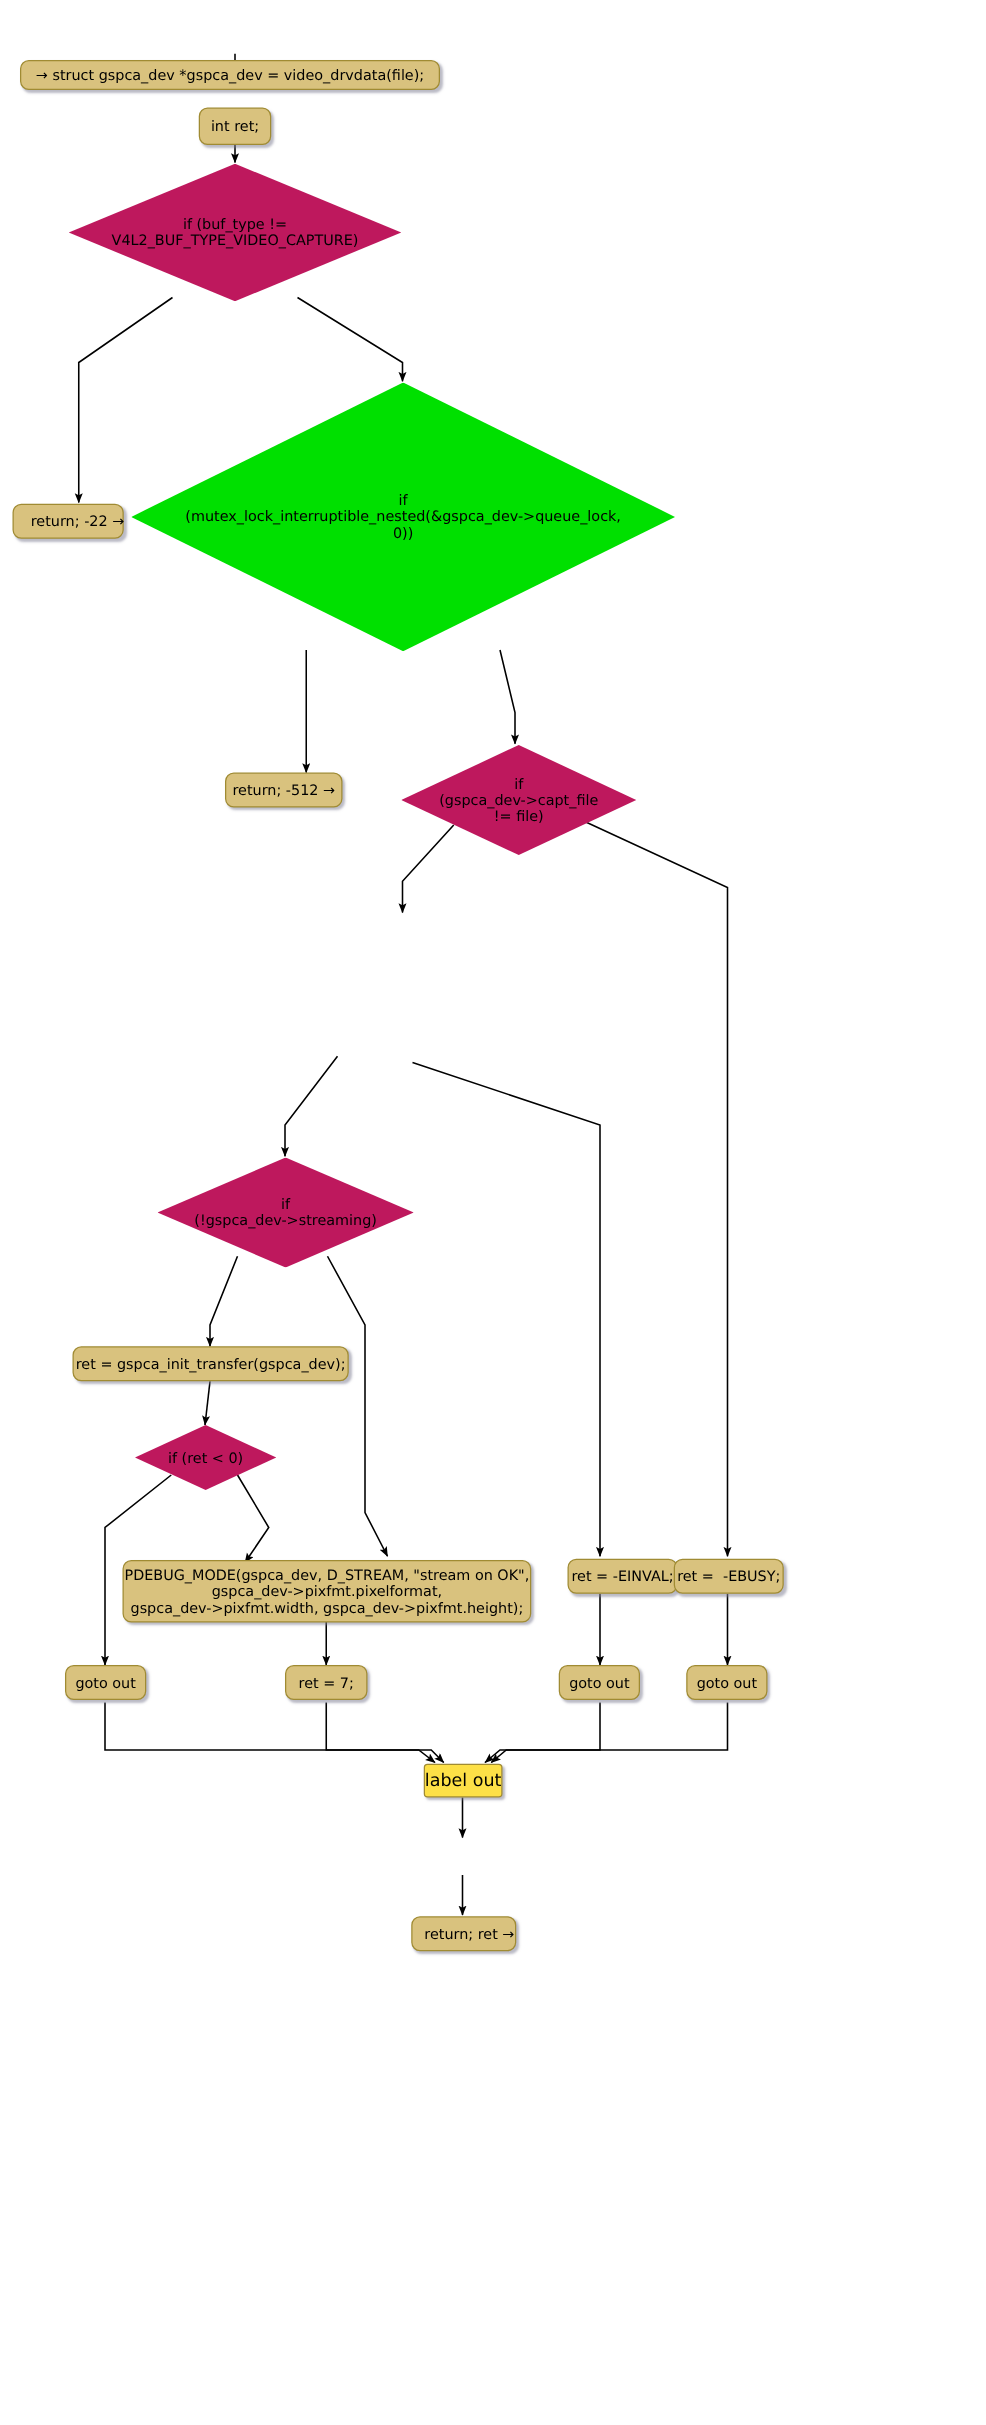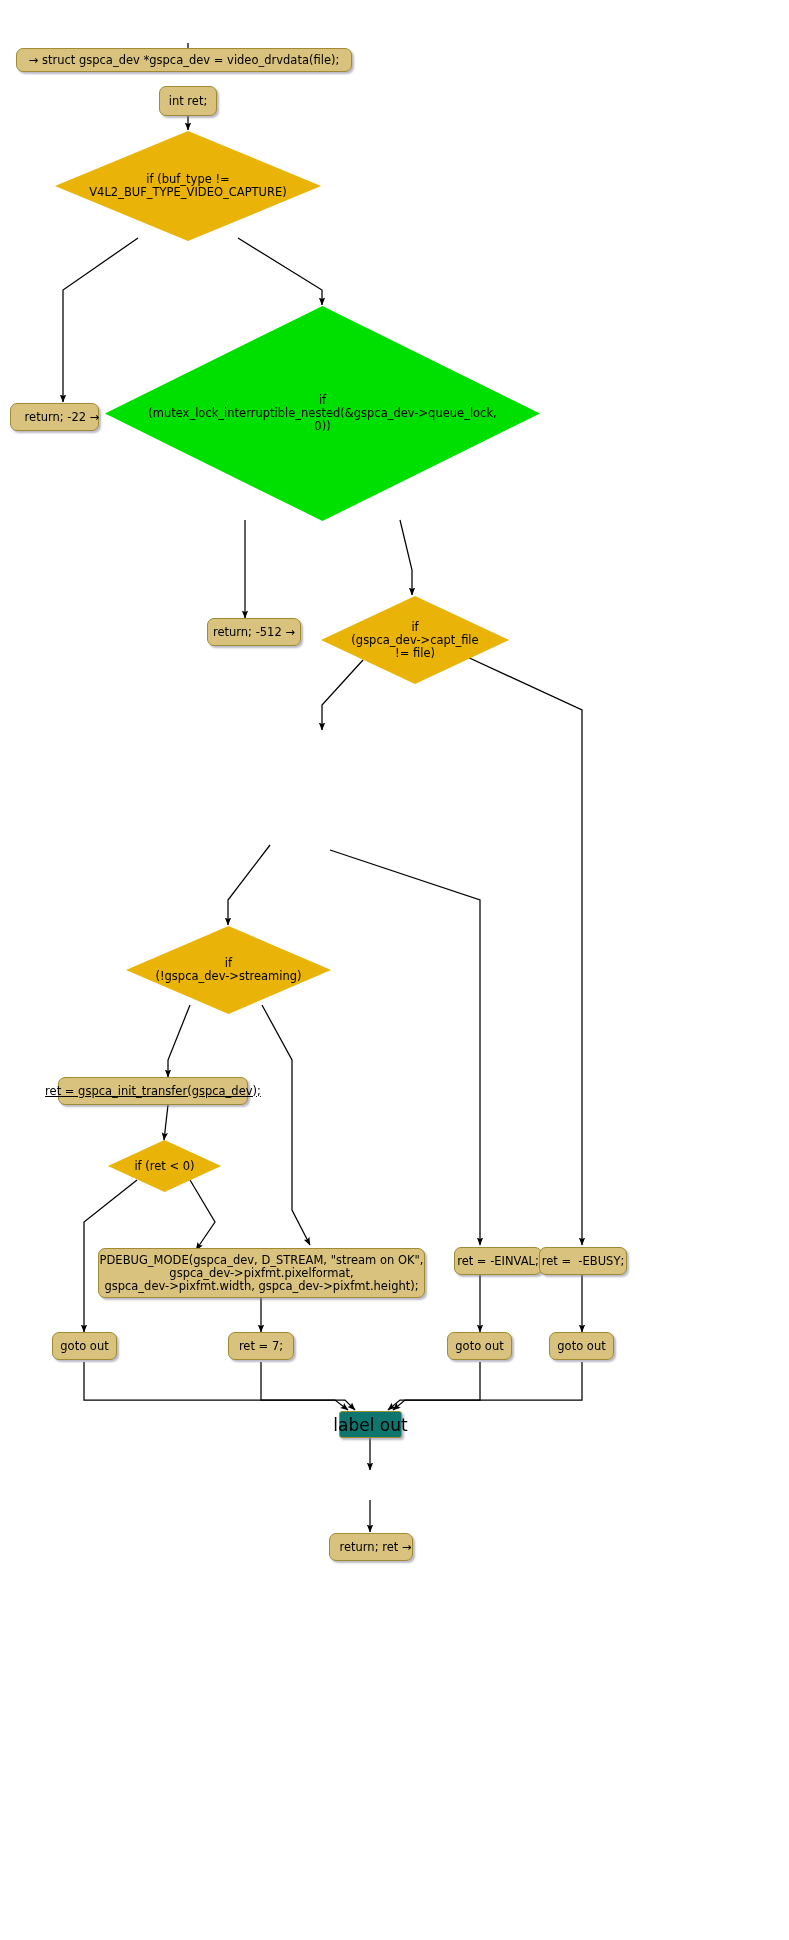--- a/index.html
+++ b/index.html
@@ -17,34 +17,34 @@
     border-radius:7px;
     box-shadow:2px 2px 2px rgba(130,130,150,0.55);
     padding:3px 7px;
     font-size:11.5px;
     line-height:13px;
     white-space:pre;
   }
 
   
   .diamond{
-    background:#eab308;
+    background:#be185d;
     clip-path:polygon(50% 0,100% 50%,50% 100%,0 50%);
     filter:drop-shadow(2px 2px 1.5px rgba(130,130,150,0.6));
     font-size:11.5px;
     line-height:13px;
     white-space:pre;
   }
   .diamond.green{background:#00E000;}
   .diamond .dtext{position:relative;z-index:2;}
 
   .label-out{
-    background:#0f766e;border:1px solid #A08B33;border-radius:3px;
+    background:#fde047;border:1px solid #A08B33;border-radius:3px;
     box-shadow:2px 2px 2px rgba(130,130,150,0.55);
-    font-size:17px;padding:3px 8px;white-space:pre;text-align:center;
+    font-size:14px;padding:3px 8px;white-space:pre;text-align:center;
   }
 </style>
 </head>
 <body>
 
 <div id="canvas">
 
   <svg id="edges" viewBox="0 0 789 1940">
     <defs>
       <marker id="arrow" markerWidth="10" markerHeight="10" refX="7.5" refY="3.2" orient="auto" markerUnits="userSpaceOnUse">
@@ -119,37 +119,37 @@
   <div class="node box" style="left:10px;top:403px;width:89px;height:28px;padding-left:22px;">
     <span>return; -22 →</span>
   </div>
 
   <div class="node diamond green" style="left:105px;top:306px;width:435px;height:215px;">
     <span class="dtext">if
 (mutex_lock_interruptible_nested(&amp;gspca_dev-&gt;queue_lock,
 0))</span>
   </div>
 
-  <div class="node box" style="left:207px;top:618px;width:94px;height:28px;">
+  <div class="node box" style="left:180px;top:618px;width:94px;height:28px;">
     <span>return; -512 →</span>
   </div>
 
   <div class="node diamond" style="left:321px;top:596px;width:188px;height:88px;">
     <span class="dtext">if
 (gspca_dev-&gt;capt_file
 != file)</span>
   </div>
 
 
   <div class="node diamond" style="left:126px;top:926px;width:205px;height:88px;">
     <span class="dtext">if
 (!gspca_dev-&gt;streaming)</span>
   </div>
 
-  <div class="node box" style="left:58px;top:1077px;width:190px;height:28px;text-decoration:underline;">
+  <div class="node box" style="left:58px;top:1077px;width:221px;height:28px;">
     <span>ret = gspca_init_transfer(gspca_dev);</span>
   </div>
 
   <div class="node diamond" style="left:108px;top:1140px;width:113px;height:52px;">
     <span class="dtext">if (ret &lt; 0)</span>
   </div>
 
   <div class="node box" style="left:98px;top:1248px;width:327px;height:50px;">
     <span>PDEBUG_MODE(gspca_dev, D_STREAM, "stream on OK",
 gspca_dev-&gt;pixfmt.pixelformat,

